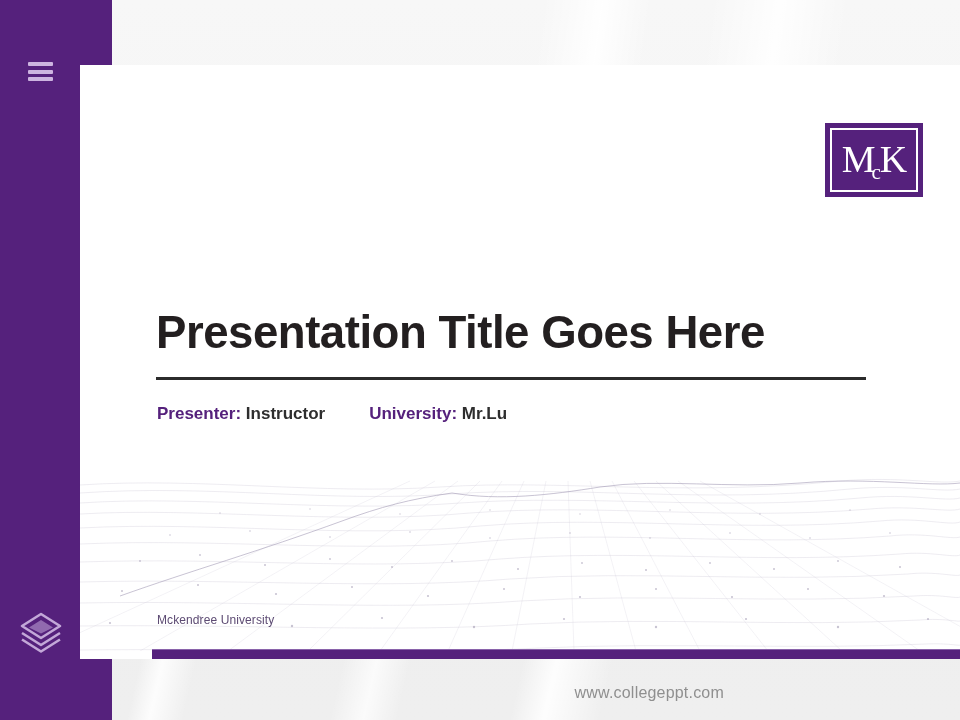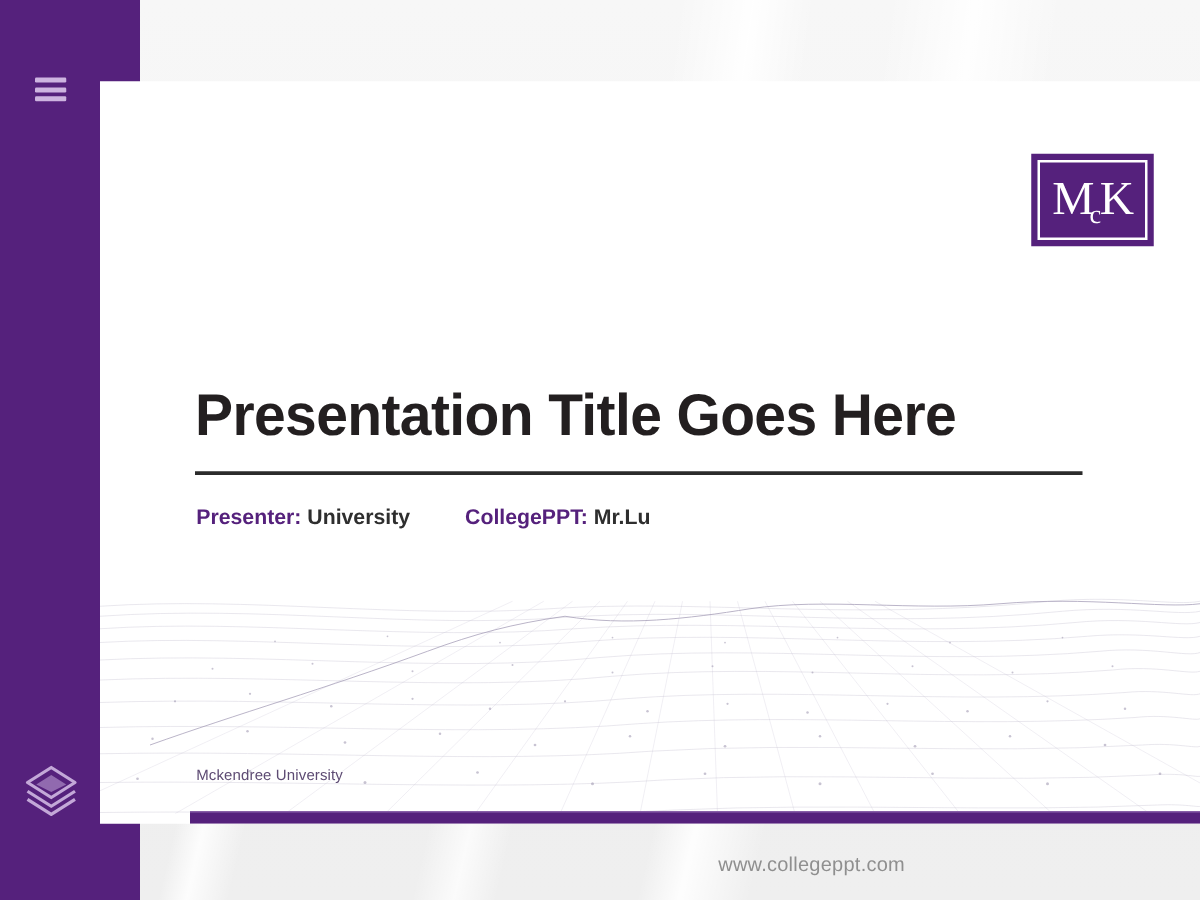--- a/index.html
+++ b/index.html
@@ -316,21 +316,21 @@
     <div class="logo-box">
       <div class="logo-inner">
         <div class="logo-text"><span>M</span><span class="sm">c</span><span class="k">K</span></div>
       </div>
     </div>
 
     <div class="title">Presentation Title Goes Here</div>
     <div class="title-rule"></div>
 
     <div class="byline"><span class="lbl">Presenter:</span>
-      <span>University</span><span class="gap"></span><span class="lbl">CollegePPT:</span>
+      <span>Instructor</span><span class="gap"></span><span class="lbl">University:</span>
       <span>Mr.Lu</span></div>
 
     <div class="org">Mckendree University</div>
   </div>
 
   <div class="watermark">www.collegeppt.com</div>
 
 </div>
 
 </body></html>

